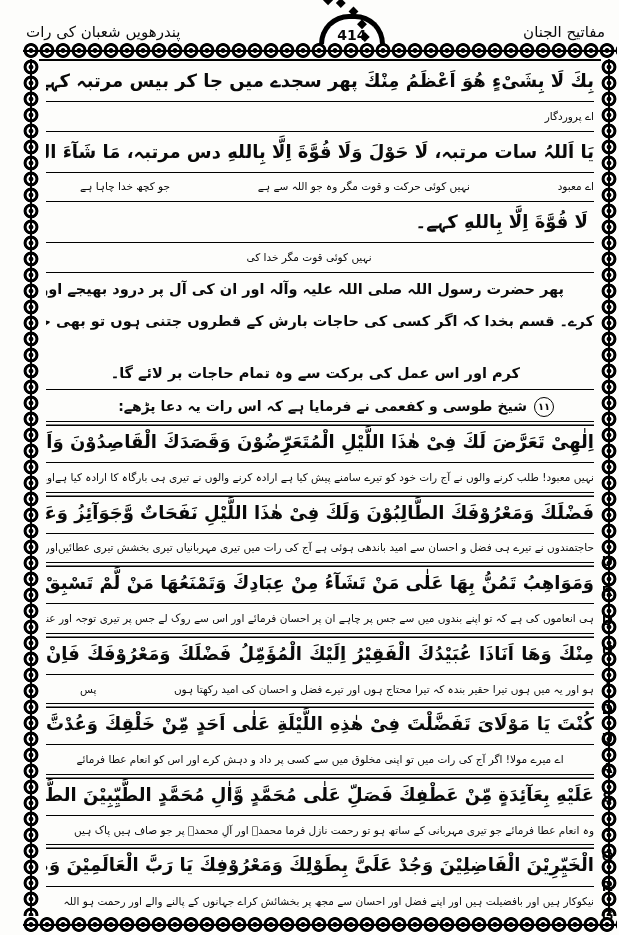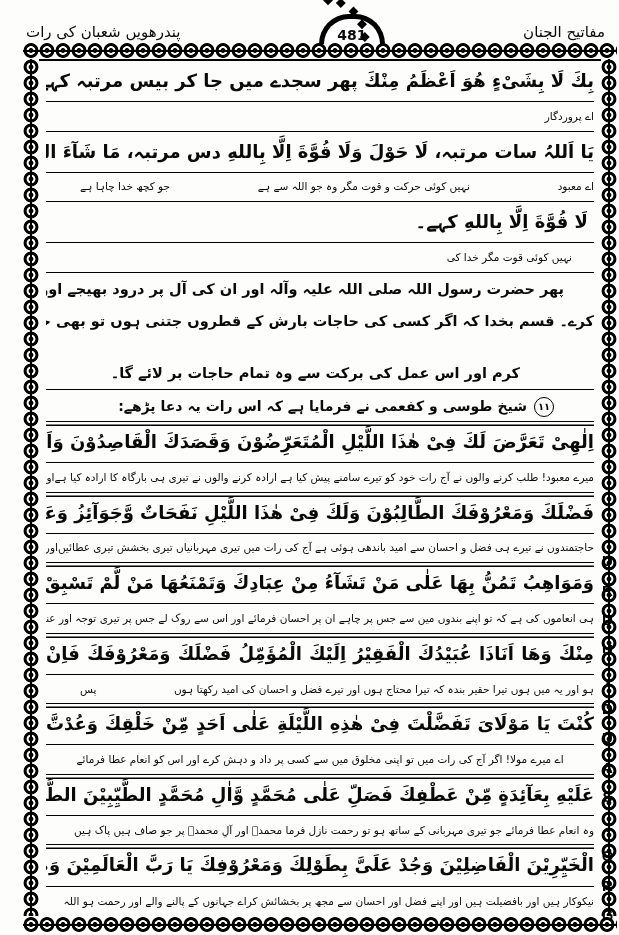--- a/index.html
+++ b/index.html
@@ -55,21 +55,21 @@
   .content { flex:1; display:flex; flex-direction:column; padding:0 7px; border-top:2px solid #000; overflow:hidden; }
   .row { width:100%; overflow:hidden; white-space:nowrap; }
   .rb  { border-bottom:1.5px solid #000; }
   .rbb { border-bottom:1.5px solid #000; box-shadow:0 2.5px 0 0 #fdfdfb, 0 4px 0 0 #000; }
 
   .big   { height:42px; line-height:40px; font-size:18px; font-weight:bold;
            text-align:justify; text-align-last:justify; }
   .big.alignR { text-align:right; text-align-last:right; padding-right:6px; }
 
   .small { height:30px; line-height:29px; font-size:10.5px; text-align:center; }
-  .small.alignR { text-align:right; padding-right:22px; }
+  .small.alignR { padding-right:22px; }
   .seg   { display:flex; justify-content:space-between; align-items:center; }
   .seg .sl { padding-left:34px; }
   .seg.wideL .sl { padding-left:8px;margin-left:20px; }
 
   .para  { height:33px; line-height:32px; font-size:14.5px; font-weight:bold;
            text-align:justify; text-align-last:justify; }
   .para.indent { padding-right:30px; }
   .para.endline { text-align:right; text-align-last:right; padding-right:74px;margin-top:20px; }
 
   .item  { height:33px; line-height:32px; font-size:14px; font-weight:bold; padding-right:40px; text-align:right; }
@@ -90,21 +90,21 @@
 </style>
 </head>
 <body>
 
 <div class="page">
 
   <div class="header">
     <div class="h-title">مفاتيح الجنان</div>
     <div class="dome-wrap">
       <div class="dome">
-        <span class="dome-num">481</span>
+        <span class="dome-num">414</span>
       </div>
     </div>
     <div class="h-title">پندرھویں شعبان کی رات</div>
   </div>
 
   <div class="frame">
     <div class="chain-h"></div>
     <div class="frame-mid">
       <div class="chain-v"></div>
 
@@ -120,21 +120,21 @@
             <span class="sl">جو کچھ خدا چاہا ہے</span>
           </div>
         <div class="row big alignR rb"><span>لَا قُوَّةَ اِلَّا بِاللهِ کہے۔</span></div>
         <div class="row small alignR rb"><span>نہیں کوئی قوت مگر خدا کی</span></div>
         <div class="row para indent"><span>پھر حضرت رسول اللہ صلی اللہ علیہ وآلہ اور ان کی آل پر درود بھیجے اور بعدۂ اپنی حاجات طلب</span></div>
         <div class="row para"><span>کرے۔ قسم بخدا کہ اگر کسی کی حاجات بارش کے قطروں جتنی ہوں تو بھی حق تعالیٰ اپنے وسیع فضل و</span></div>
         <div class="row para endline rb"><span>کرم اور اس عمل کی برکت سے وہ تمام حاجات بر لائے گا۔</span></div>
         <div class="row item rbb"><span class="num">۱۱</span><span>شیخ طوسی و کفعمی نے فرمایا ہے کہ اس رات یہ دعا پڑھے:</span></div>
         <div class="row big rb"><span>اِلٰهِیْ تَعَرَّضَ لَكَ فِیْ هٰذَا اللَّيْلِ الْمُتَعَرِّضُوْنَ وَقَصَدَكَ الْقَاصِدُوْنَ وَاَمَّــلَ</span></div>
         <div class="row small seg rbb">
-            <span class="sr">میرے معبود! طلب کرنے والوں نے آج رات خود کو تیرے سامنے پیش کیا ہے ارادہ کرنے والوں نے تیری ہی بارگاہ کا ارادہ کیا ہے</span>
+            <span class="sr">نہیں معبود! طلب کرنے والوں نے آج رات خود کو تیرے سامنے پیش کیا ہے ارادہ کرنے والوں نے تیری ہی بارگاہ کا ارادہ کیا ہے</span>
             <span class="sl">اور</span>
           </div>
         <div class="row big rb"><span>فَضْلَكَ وَمَعْرُوْفَكَ الطَّالِبُوْنَ وَلَكَ فِیْ هٰذَا اللَّيْلِ نَفَحَاتٌ وَّجَوَآئِزُ وَعَطَايَا</span></div>
         <div class="row small seg rbb">
             <span class="sr">حاجتمندوں نے تیرے ہی فضل و احسان سے امید باندھی ہوئی ہے آج کی رات میں تیری مہربانیاں تیری بخشش تیری عطائیں</span>
             <span class="sl">اور تیرے</span>
           </div>
         <div class="row big rb"><span>وَمَوَاهِبُ تَمُنُّ بِهَا عَلٰی مَنْ تَشَآءُ مِنْ عِبَادِكَ وَتَمْنَعُهَا مَنْ لَّمْ تَسْبِقْ لَهُ الْعِنَايَةُ</span></div>
         <div class="row small rbb"><span>ہی انعاموں کی ہے کہ تو اپنے بندوں میں سے جس پر چاہے ان پر احسان فرمائے اور اس سے روک لے جس پر تیری توجہ اور عنایت نہ ہوئی</span></div>
         <div class="row big rb"><span>مِنْكَ وَهَا اَنَاذَا عُبَيْدُكَ الْفَقِيْرُ اِلَيْكَ الْمُؤَمِّلُ فَضْلَكَ وَمَعْرُوْفَكَ فَاِنْ</span></div>

